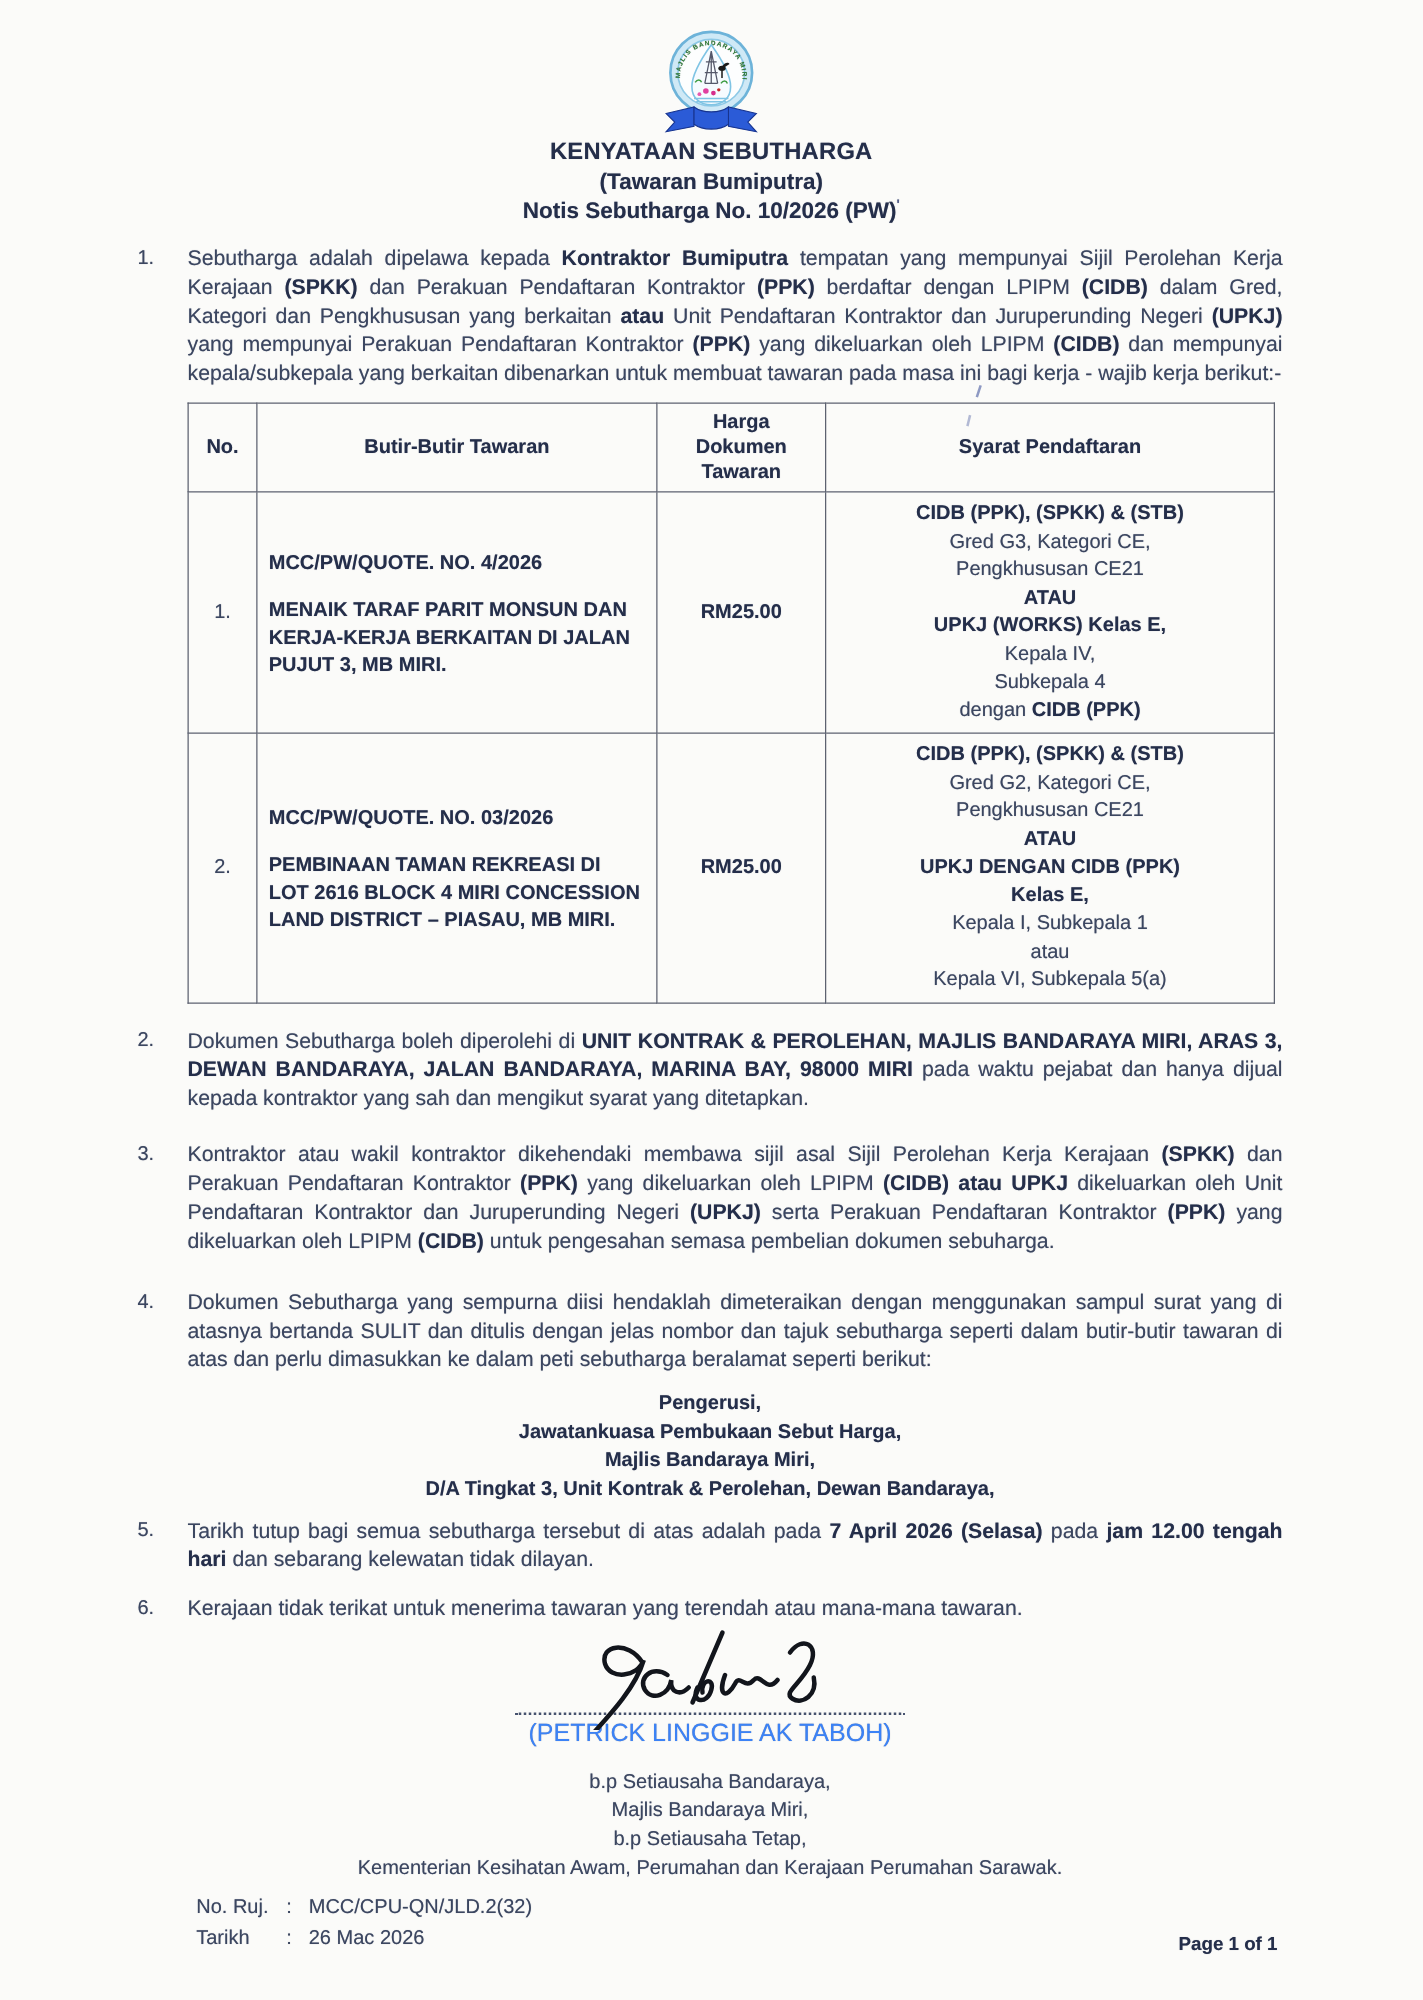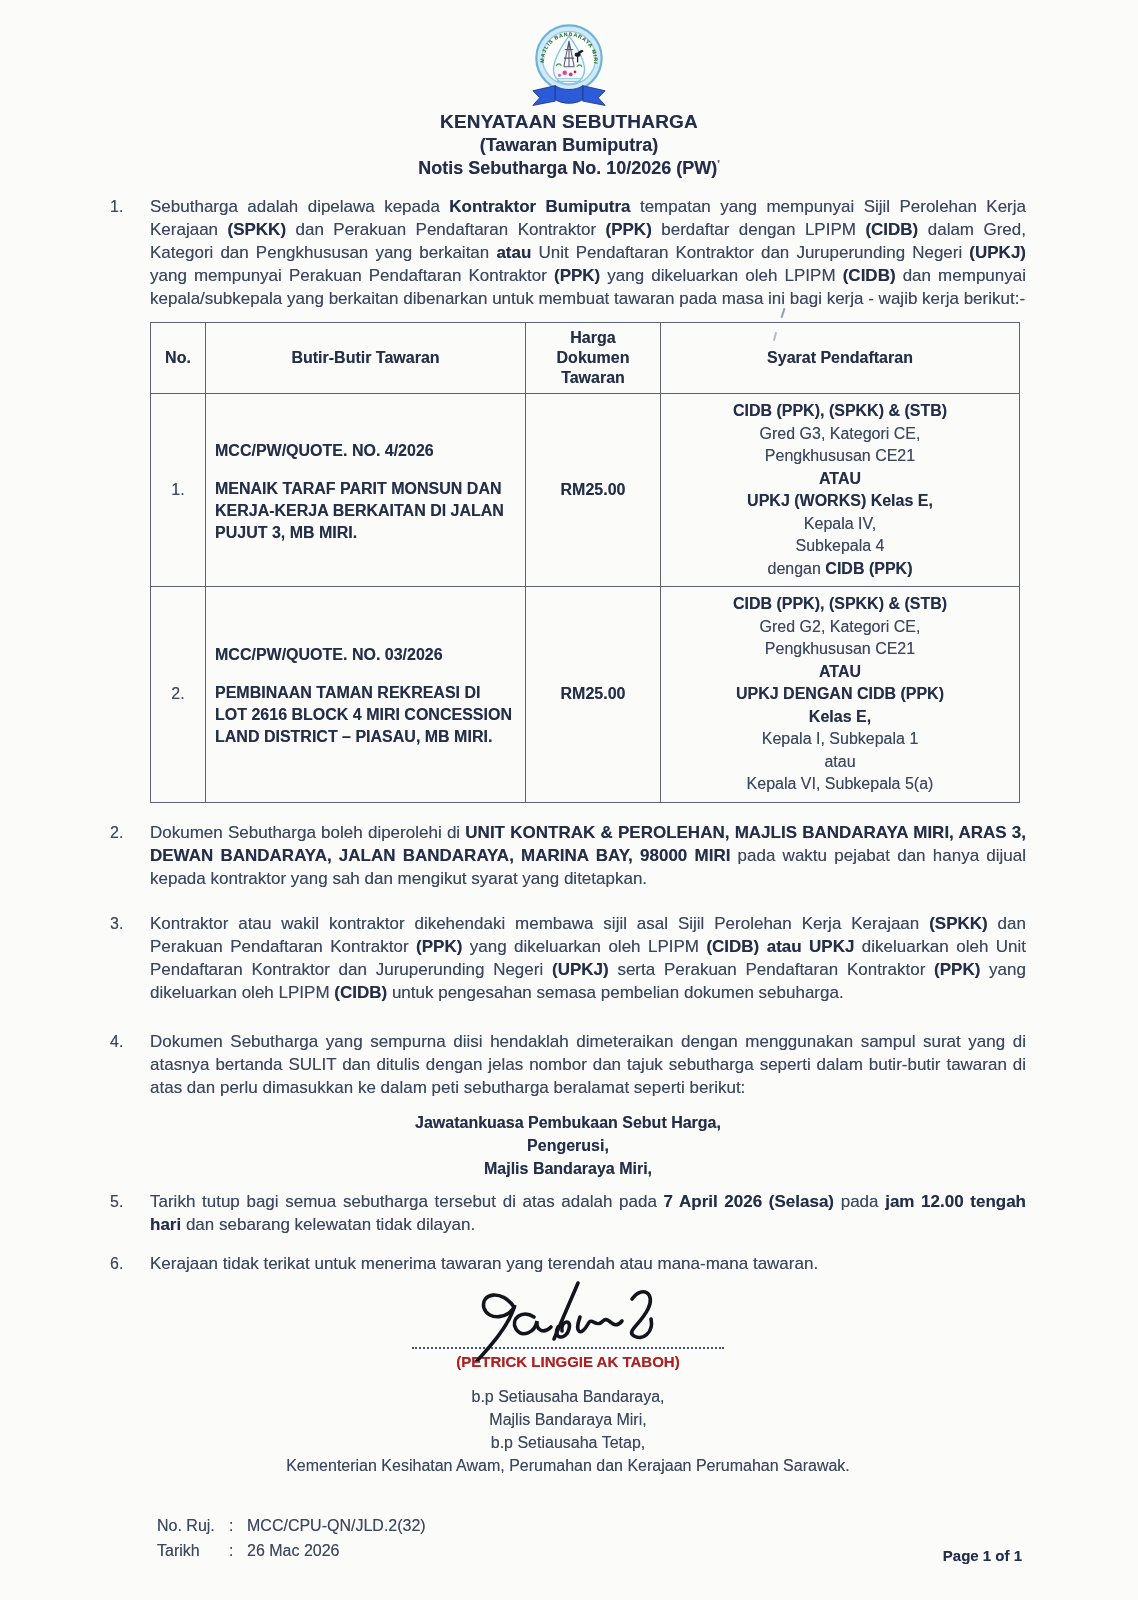--- a/index.html
+++ b/index.html
@@ -44,21 +44,21 @@
   td.butir .ref{margin:4px 0 16px 0;}
   td.price{text-align:center;font-weight:bold;color:#242e4a;}
   td.syarat{text-align:center;line-height:22.5px;padding:6px 4px;margin-left:40px;}
   td.syarat .bl{white-space:nowrap;}
 
   
   .addr{text-align:center;font-weight:bold;color:#242e4a;font-size:16px;line-height:23px;}
   .sig{position:relative;text-align:center;margin-top:2px;}
   .sig-svg{display:block;margin:0 auto -14px auto;position:relative;z-index:2;}
   .dotline{width:312px;margin:0 auto;border-bottom:2.5px dotted #46526e;height:0;}
-  .sig-name{font-weight:bold;color:#b91c1c;font-size:15px;margin-top:4px;}
+  .sig-name{font-weight:normal;color:#3b82f6;font-size:20px;margin-top:4px;}
   .sig-lines{font-size:16px;line-height:23px;margin-top:15px;}
 
   
   .footer{position:absolute;left:137px;top:1513px;font-size:16px;line-height:25px;}
   .frow{display:flex;}
   .flabel{width:72px;margin-left:20px;}
   .fcolon{width:18px;}
   .pageof{position:absolute;right:116px;top:1547px;font-weight:bold;color:#242e4a;font-size:15px;}
 
   
@@ -185,23 +185,24 @@
     <div class="gap26"></div>
 
     <div class="clause">
       <div class="cnum">4.</div>
       <div class="ctxt"><span>Dokumen Sebutharga yang sempurna diisi hendaklah dimeteraikan dengan menggunakan sampul surat yang di atasnya bertanda SULIT dan ditulis dengan jelas nombor dan tajuk sebutharga seperti dalam butir-butir tawaran di atas dan perlu dimasukkan ke dalam peti sebutharga beralamat seperti berikut:</span></div>
     </div>
 
     <div class="gap12"></div>
 
     <div class="addr">
+        <div class="bl">Pengerusi,</div>
         <div class="bl">Jawatankuasa Pembukaan Sebut Harga,</div>
-        <div class="bl">Pengerusi,</div>
         <div class="bl">Majlis Bandaraya Miri,</div>
+        <div class="bl">D/A Tingkat 3, Unit Kontrak &amp; Perolehan, Dewan Bandaraya,</div>
       </div>
 
     <div class="gap10"></div>
 
     <div class="clause">
       <div class="cnum">5.</div>
       <div class="ctxt"><span>Tarikh tutup bagi semua sebutharga tersebut di atas adalah pada </span><b>7 April 2026 (Selasa)</b><span> pada </span><b>jam 12.00 tengah hari</b><span> dan sebarang kelewatan tidak dilayan.</span></div>
     </div>
 
     <div class="gap16"></div>

